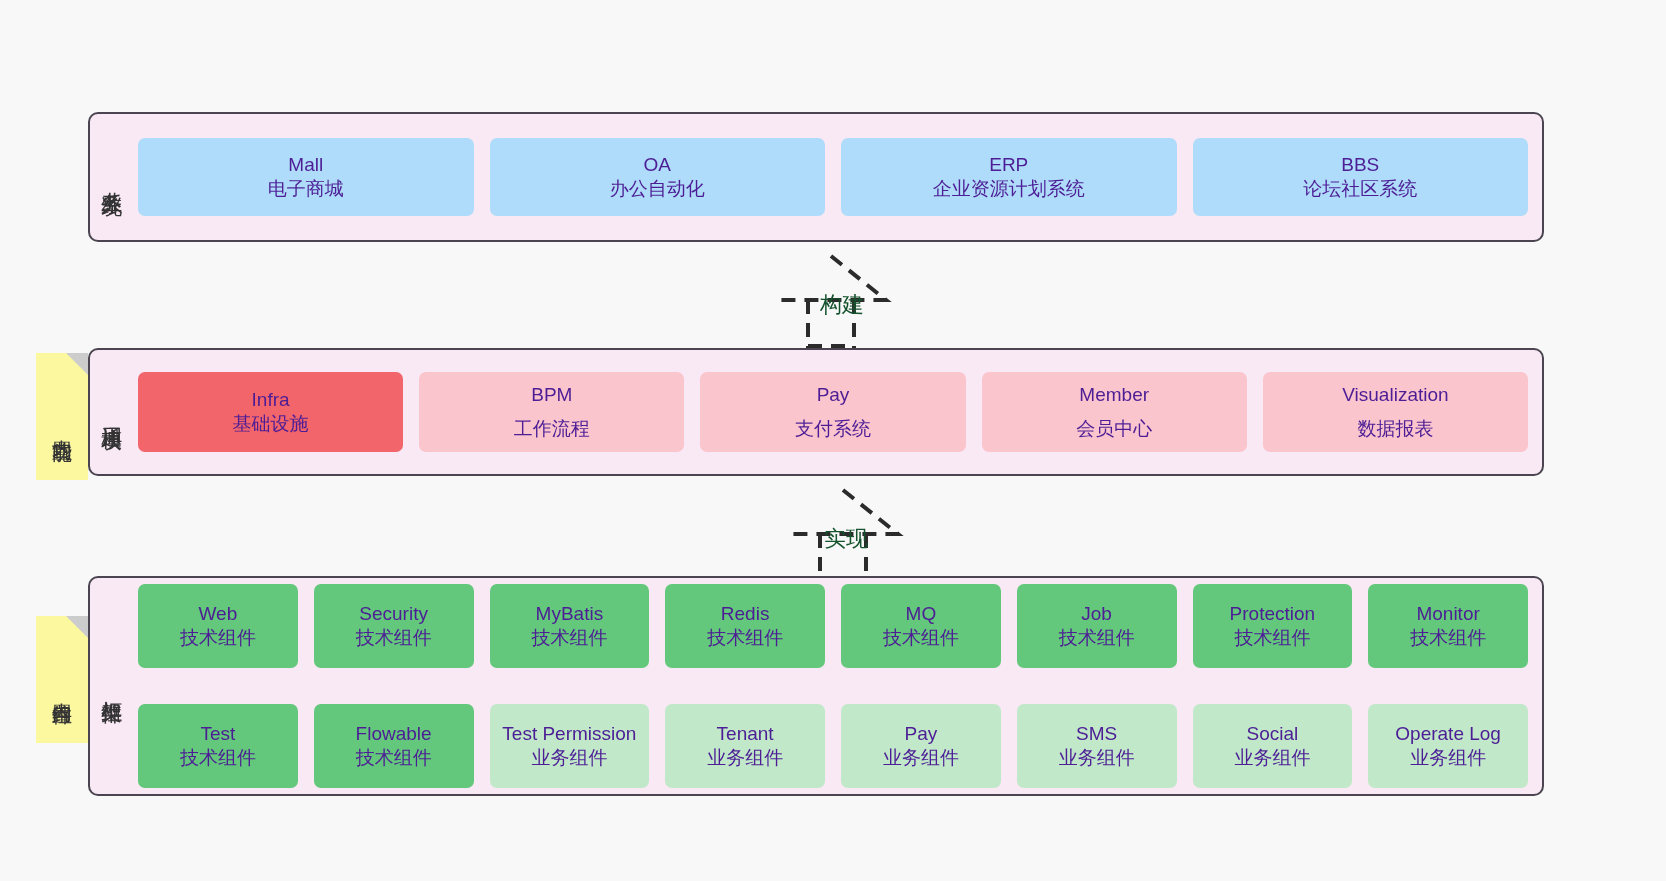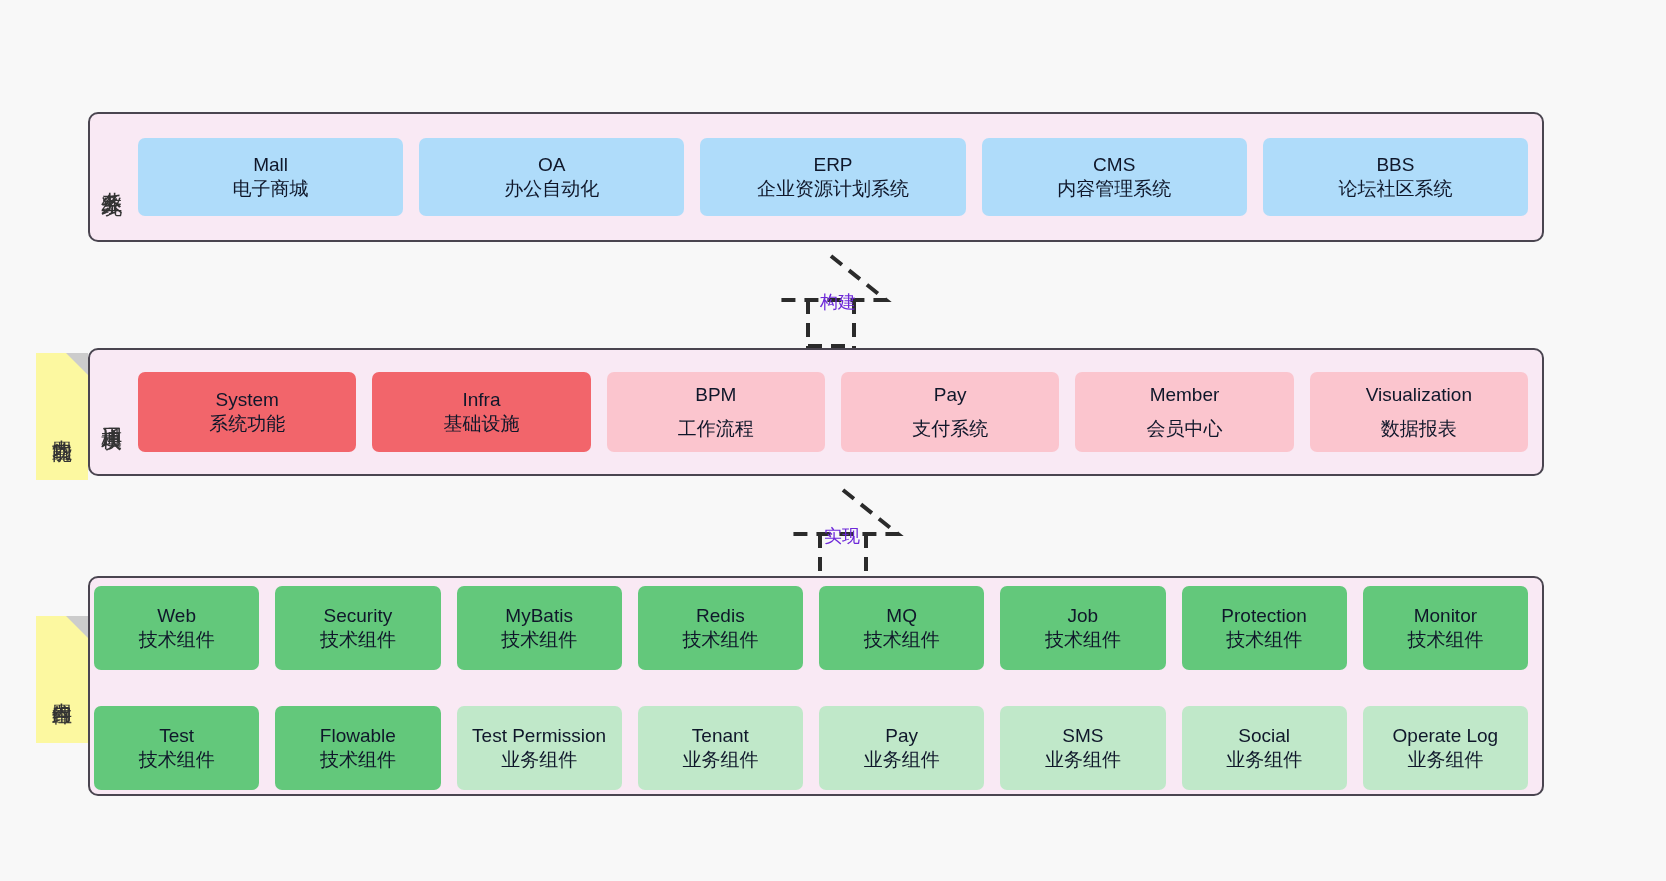--- a/index.html
+++ b/index.html
@@ -66,21 +66,21 @@
   .box {
     flex: 1 1 0;
     border-radius: 7px;
     display: flex;
     flex-direction: column;
     align-items: center;
     justify-content: center;
     text-align: center;
     font-size: 19px;
     line-height: 1.28;
-    color: #0f172a;
+    color: #4c1d95;
     box-sizing: border-box;
     padding: 4px 6px;
   }
   .box .l1 { display: block; }
   .box .l2 { display: block; text-align: right; }
 
   .blue  { background: #afdcfa; }
   .red   { background: #f2656b; }
   .pink  { background: #fbc5ce; gap: 10px; }
   .green { background: #63c87b; }
@@ -91,21 +91,21 @@
     left: 88px; top: 112px; width: 1456px; height: 130px;
   }
   #layer-business .row { height: 78px; }
 
   #layer-modules {
     left: 88px; top: 348px; width: 1456px; height: 128px;
   }
   #layer-modules .row { height: 80px; }
 
   #layer-framework {
-    left: 88px; top: 576px; width: 1456px; height: 220px; flex-direction: column;
+    left: 88px; top: 576px; width: 1456px; height: 220px;
   }
   #layer-framework .row { height: 84px; }
 
   
   .note {
     position: absolute;
     width: 52px;
     background: #fcf8a0;
     color: #333333;
     font-size: 20px;
@@ -128,22 +128,22 @@
   }
   #note-functions { left: 36px; top: 353px; height: 127px; }
   #note-components { left: 36px; top: 616px; height: 127px; }
 
   
   .arrow-wrap {
     position: absolute;
   }
   .arrow-label {
     position: absolute;
-    font-size: 18px;
-    color: #6d28d9;
+    font-size: 22px;
+    color: #14532d;
     background: transparent;
     white-space: nowrap;
   }
   #arrow-build { left: 756px; top: 252px; width: 150px; height: 96px; }
   #arrow-build .arrow-label { left: 64px; top: 38px; }
   #arrow-implement { left: 768px; top: 486px; width: 150px; height: 96px; }
   #arrow-implement .arrow-label { left: 56px; top: 38px; }
 </style>
 </head>
 <body>
@@ -158,24 +158,20 @@
           <span class="l1">Mall</span>
           <span class="l2">电子商城</span>
         </div>
         <div class="box blue">
           <span class="l1">OA</span>
           <span class="l2">办公自动化</span>
         </div>
         <div class="box blue">
           <span class="l1">ERP</span>
           <span class="l2">企业资源计划系统</span>
-        </div>
-        <div class="box blue">
-          <span class="l1">CMS</span>
-          <span class="l2">内容管理系统</span>
         </div>
         <div class="box blue">
           <span class="l1">BBS</span>
           <span class="l2">论坛社区系统</span>
         </div>
       </div>
     </div>
   </div>
 
   <div class="arrow-wrap" id="arrow-build">
@@ -191,24 +187,20 @@
   <div class="note" id="note-functions">
     <span class="fold"></span>
     <span>内置功能</span>
   </div>
 
   <div class="layer" id="layer-modules">
     <div class="layer-title">通用模块</div>
     <div class="layer-body">
       <div class="row">
         <div class="box red">
-          <span class="l1">System</span>
-          <span class="l2">系统功能</span>
-        </div>
-        <div class="box red">
           <span class="l1">Infra</span>
           <span class="l2">基础设施</span>
         </div>
         <div class="box pink">
           <span class="l1">BPM</span>
           <span class="l2">工作流程</span>
         </div>
         <div class="box pink">
           <span class="l1">Pay</span>
           <span class="l2">支付系统</span>

